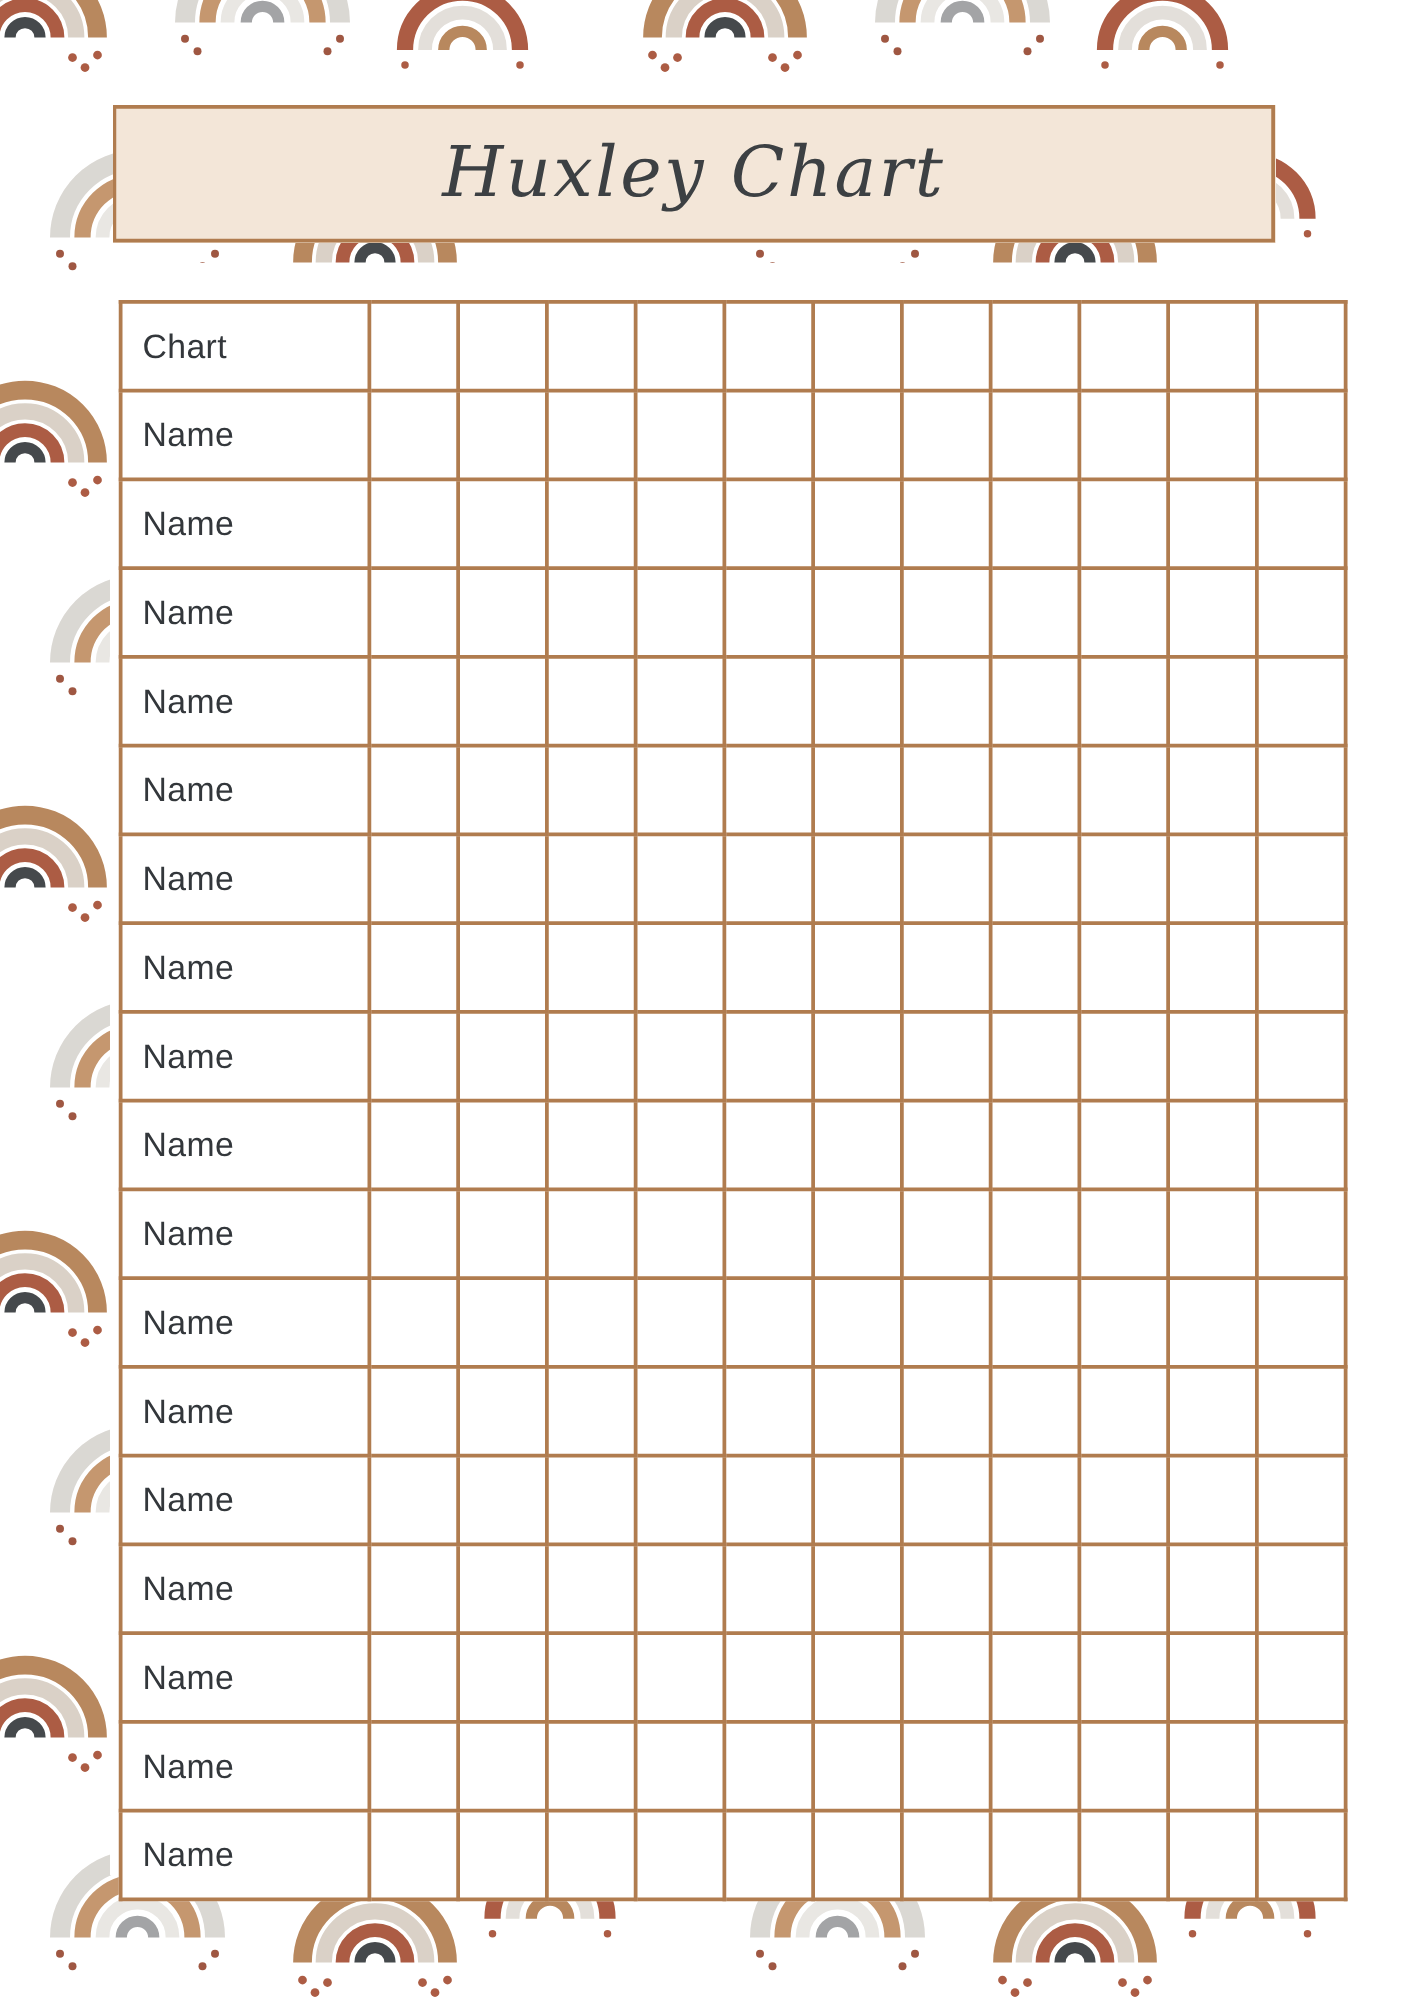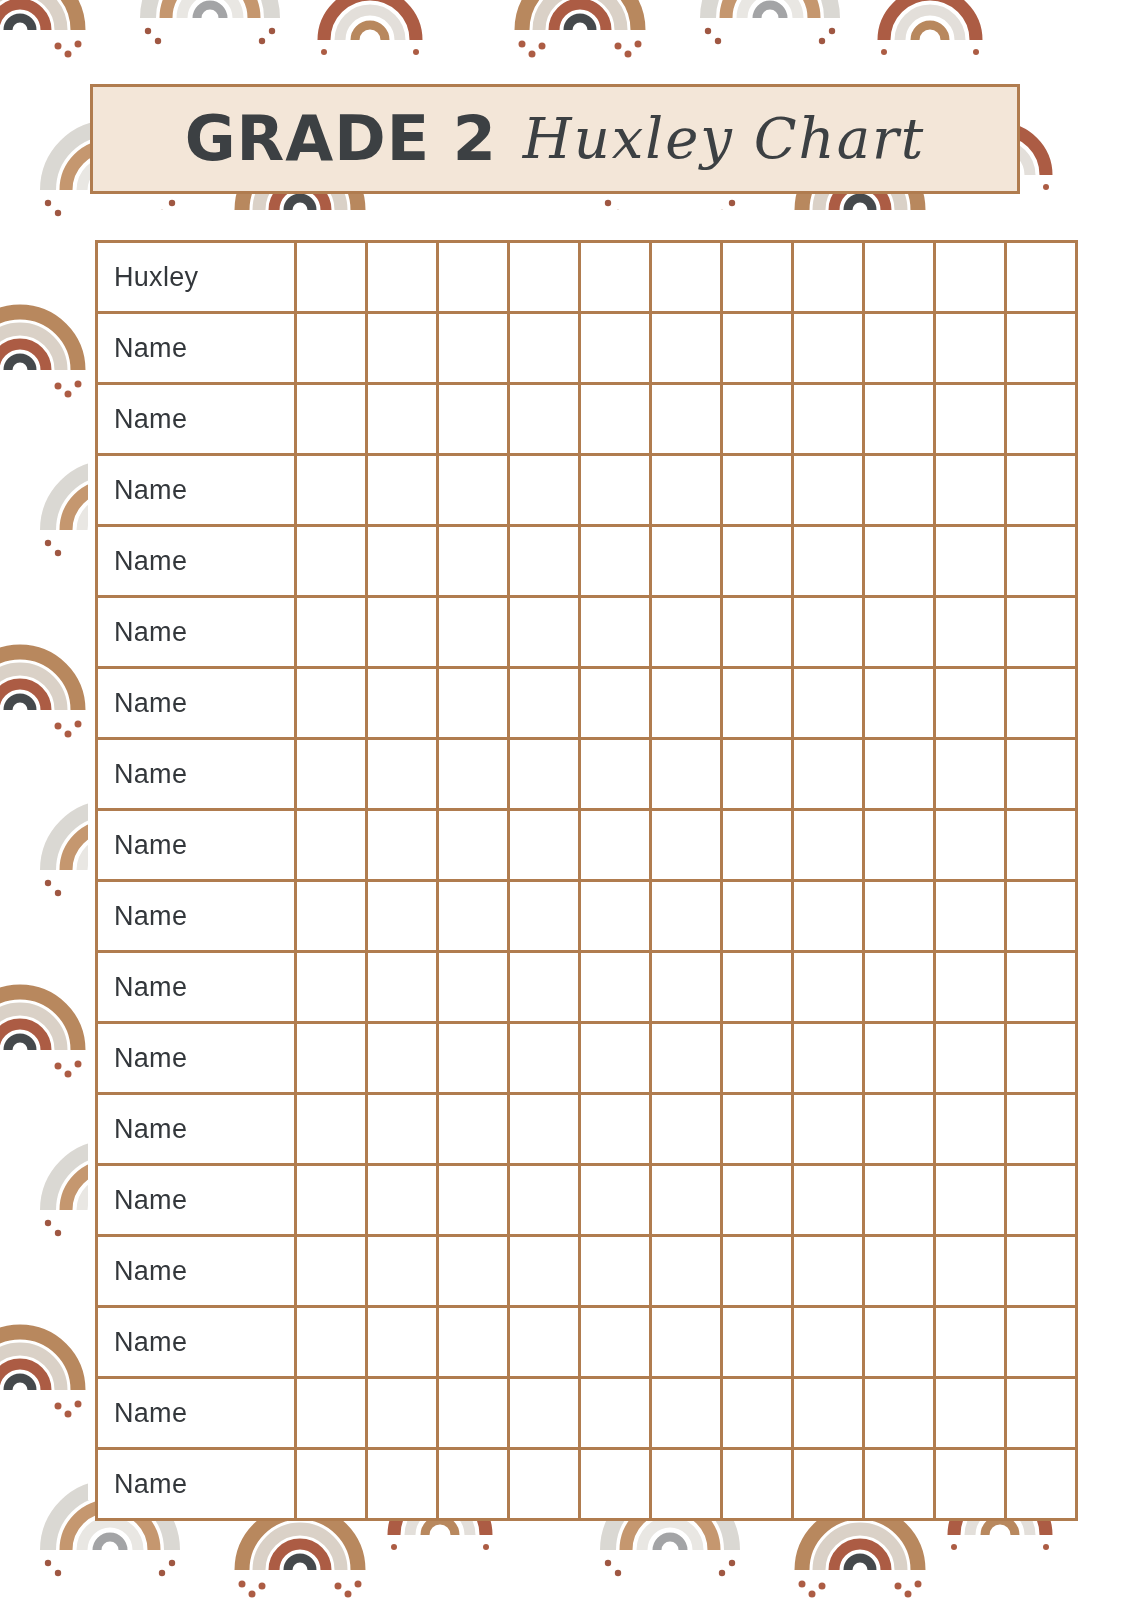--- a/index.html
+++ b/index.html
@@ -162,29 +162,28 @@
       <use href="#rb-tile" x="520" y="980"></use>
       <use href="#rb-tile" x="-40" y="1320"></use>
       <use href="#rb-tile" x="520" y="1320"></use>
     </g>
 
     <rect x="88" y="210" width="940" height="1290" fill="#ffffff"></rect>
   </svg>
 
   <div id="title-banner">
     <div class="banner-inner">
-      <span id="grade-title">GRADE 2</span>
       <span id="reward-title">Huxley Chart</span>
     </div>
   </div>
 
   <table id="chart-table">
     <tbody id="chart-body">
         <tr>
-          <td class="name-cell">Huxley</td>
+          <td class="name-cell">Chart</td>
           <td class="tick-cell"></td>
           <td class="tick-cell"></td>
           <td class="tick-cell"></td>
           <td class="tick-cell"></td>
           <td class="tick-cell"></td>
           <td class="tick-cell"></td>
           <td class="tick-cell"></td>
           <td class="tick-cell"></td>
           <td class="tick-cell"></td>
           <td class="tick-cell"></td>

